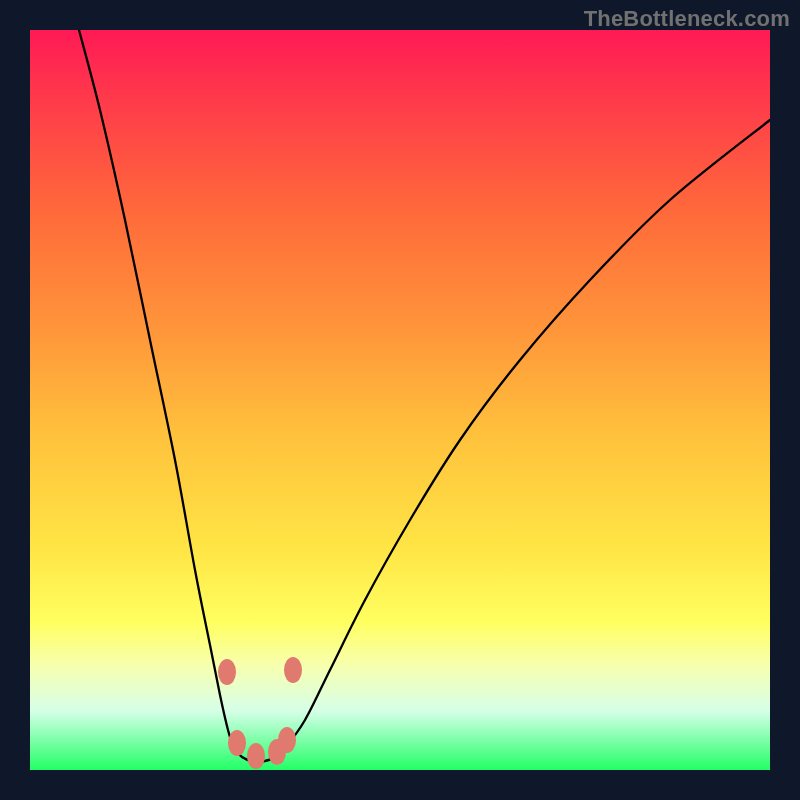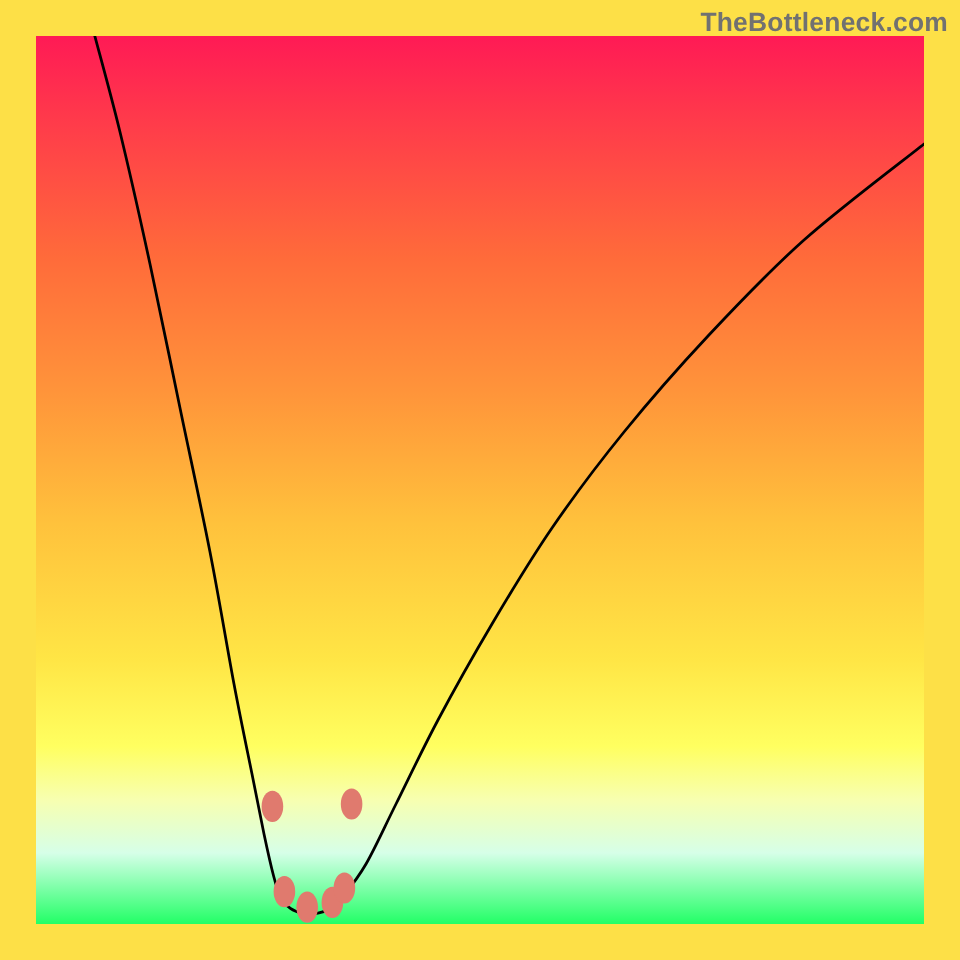--- a/index.html
+++ b/index.html
@@ -1,16 +1,16 @@
 <!DOCTYPE html>
 <html><head>
 <meta charset="utf-8">
 <style>
   html,body{margin:0;padding:0;width:800px;height:800px;background:#000;overflow:hidden}
-  .frame{position:absolute;left:0;top:0;width:800px;height:800px;background:#fde047}
+  .frame{position:absolute;left:0;top:0;width:800px;height:800px;background:#0f172a}
   .plot{position:absolute;left:30px;top:30px;width:740px;height:740px;overflow:hidden}
   .grad{position:absolute;left:0;top:0;width:740px;height:740px;
         background:linear-gradient(to bottom,
           #ff1a55 0%,
           #ff3c4a 10%,
           #ff6b3a 25%,
           #ff943a 40%,
           #ffc23c 55%,
           #ffe545 70%,
           #ffff60 80%,

